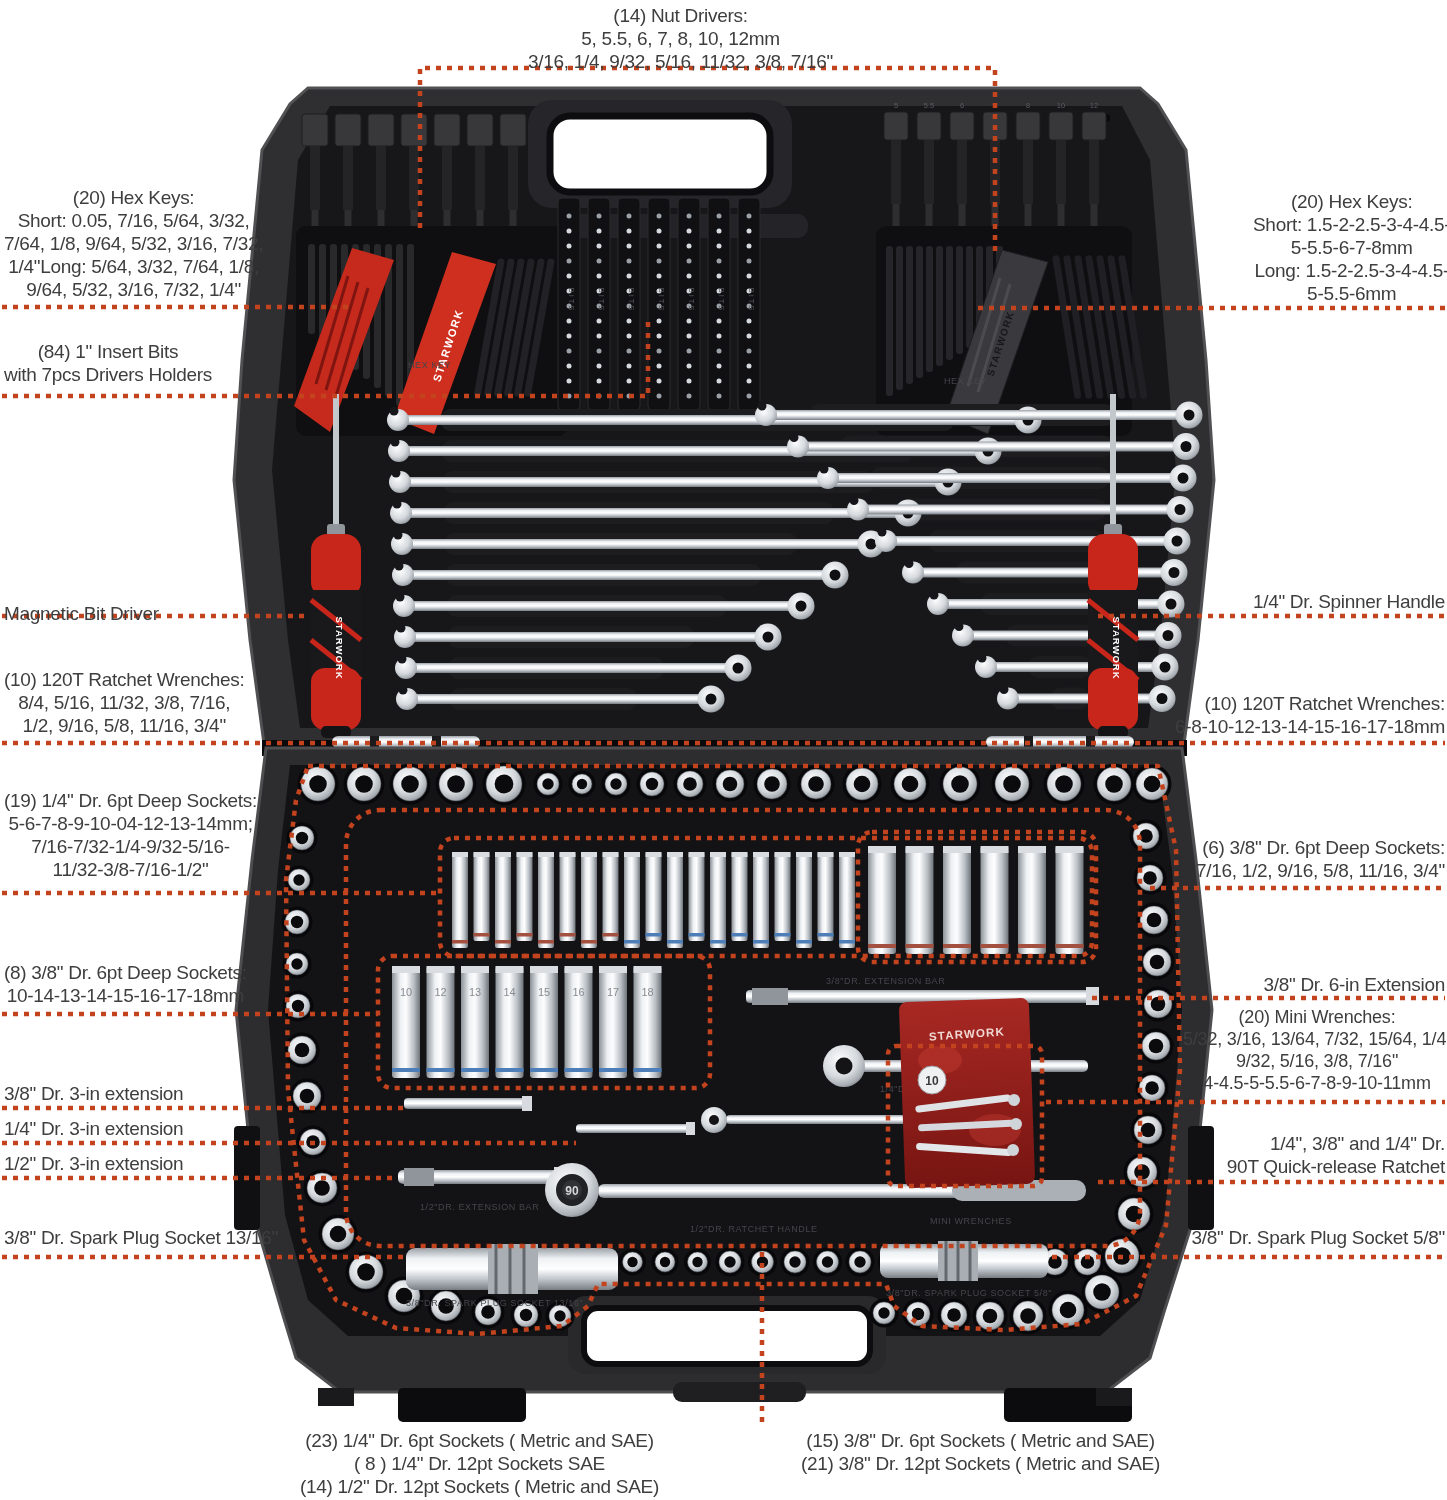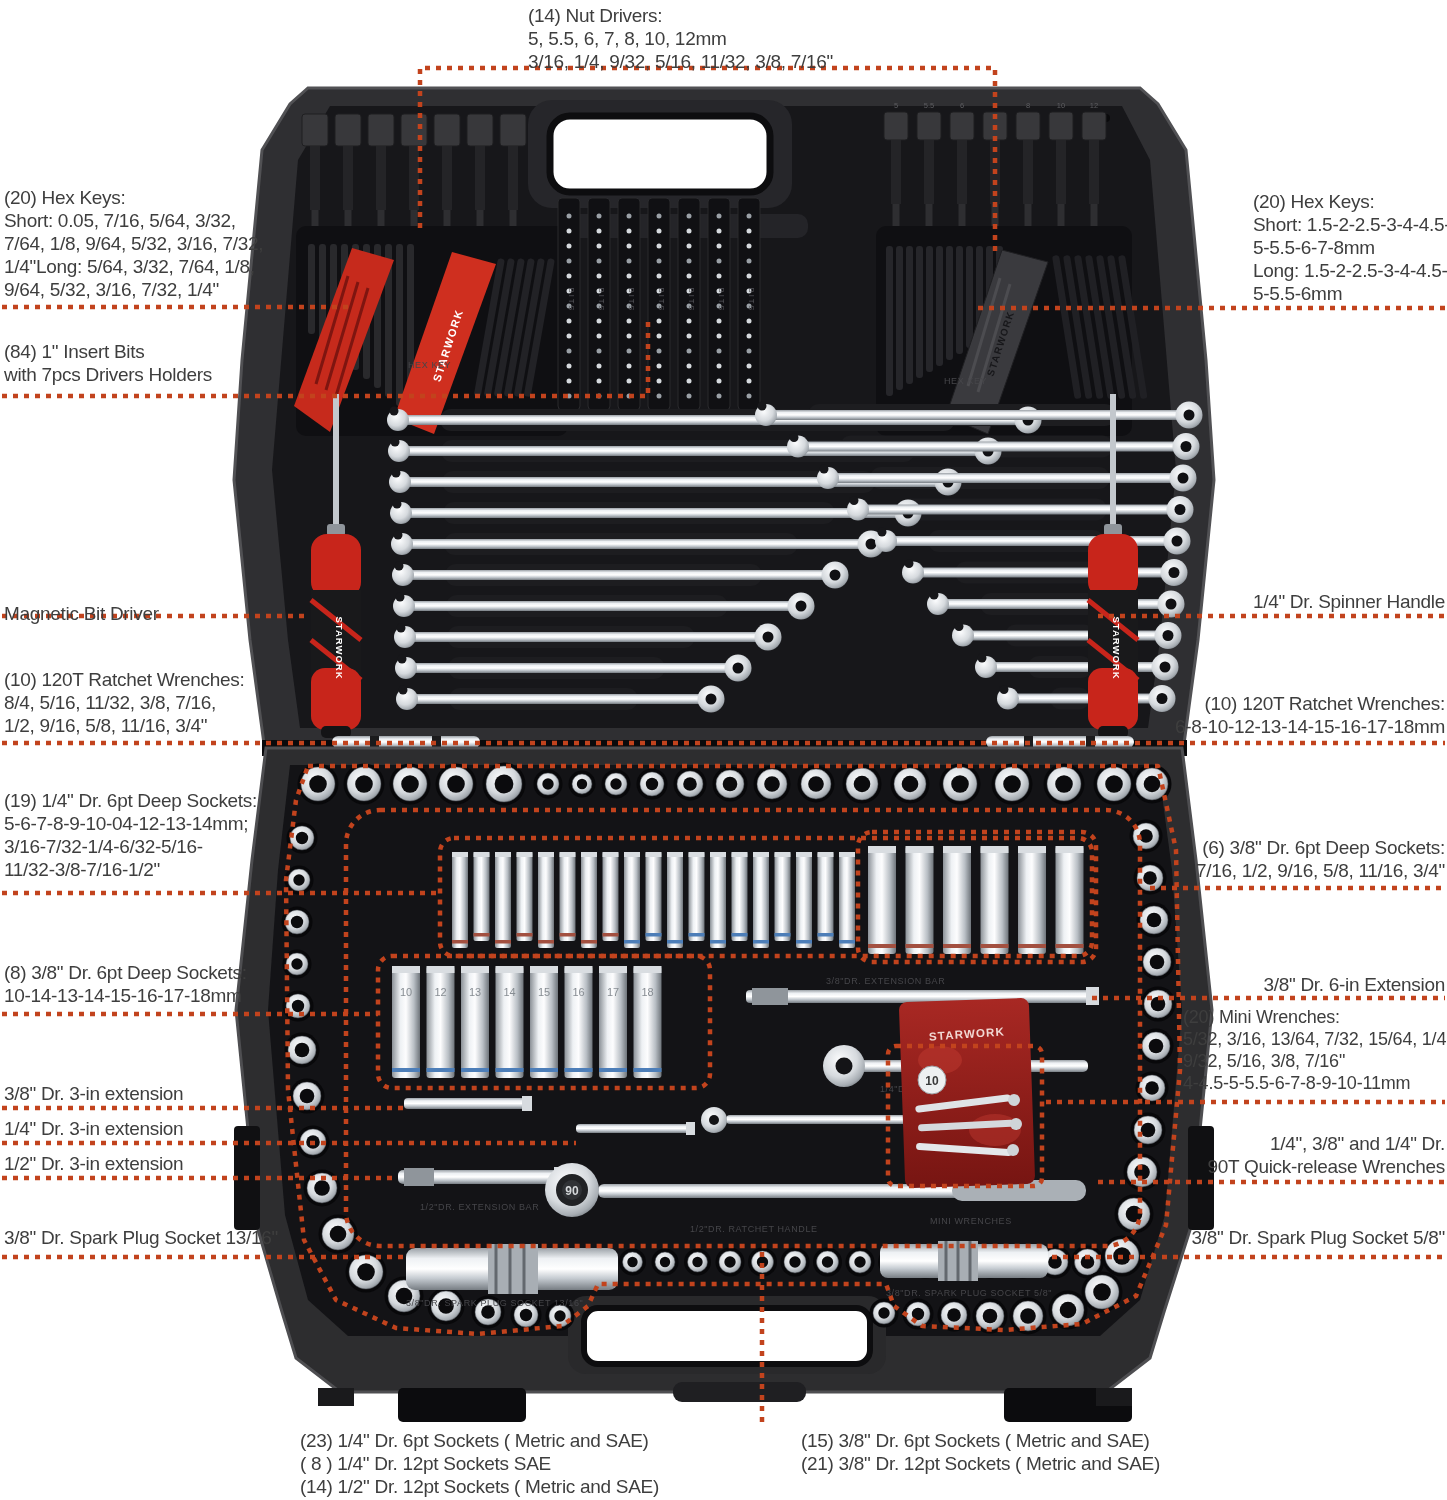--- a/index.html
+++ b/index.html
@@ -1,19 +1,19 @@
 <!DOCTYPE html>
 <html><head>
 <meta charset="utf-8">
 <style>
   html,body{margin:0;padding:0;background:#fff;}
   #canvas{position:relative;width:1447px;height:1500px;background:#fff;overflow:hidden;
           font-family:"Liberation Sans",sans-serif;}
   .callout{position:absolute;font-size:19px;line-height:23px;letter-spacing:-0.3px;
-           color:var(--label-color,#3e3e3e);white-space:nowrap;}
+           color:var(--label-color,#3e3e3e);white-space:nowrap;text-align:center;}
   .ra{text-align:right;}
   .small{font-size:18px;line-height:22px;letter-spacing:-0.2px;}
   svg{position:absolute;left:0;top:0;}
   svg text{font-family:"Liberation Sans",sans-serif;}
   .molded{fill:#46464a;font-size:9px;letter-spacing:0.6px;}
   .dot{fill:none;stroke:var(--accent,#c2431d);stroke-width:4.5;stroke-dasharray:5 6;stroke-linejoin:round;}
 </style>
 </head>
 <body>
 
@@ -900,21 +900,21 @@
 
   <div class="callout" style="left:4px;top:668px">
     <div>(10) 120T Ratchet Wrenches:</div>
     <div>8/4, 5/16, 11/32, 3/8, 7/16,</div>
     <div>1/2, 9/16, 5/8, 11/16, 3/4"</div>
   </div>
 
   <div class="callout" style="left:4px;top:789px">
     <div>(19) 1/4" Dr. 6pt Deep Sockets:</div>
     <div>5-6-7-8-9-10-04-12-13-14mm;</div>
-    <div>3/16-7/32-1/4-6/32-5/16-</div>
+    <div>7/16-7/32-1/4-9/32-5/16-</div>
     <div>11/32-3/8-7/16-1/2"</div>
   </div>
 
   <div class="callout" style="left:4px;top:961px">
     <div>(8) 3/8" Dr. 6pt Deep Sockets:</div>
     <div>10-14-13-14-15-16-17-18mm</div>
   </div>
 
   <div class="callout" style="left:4px;top:1082px">
     <div>3/8" Dr. 3-in extension</div>
@@ -957,21 +957,21 @@
 
   <div class="callout small" style="left:1183px;top:1006px">
     <div>(20) Mini Wrenches:</div>
     <div>5/32, 3/16, 13/64, 7/32, 15/64, 1/4,</div>
     <div>9/32, 5/16, 3/8, 7/16"</div>
     <div>4-4.5-5-5.5-6-7-8-9-10-11mm</div>
   </div>
 
   <div class="callout ra" style="right:2px;top:1132px">
     <div>1/4", 3/8" and 1/4" Dr.</div>
-    <div>90T Quick-release Wrenches</div>
+    <div>90T Quick-release Ratchet</div>
   </div>
 
   <div class="callout ra" style="right:2px;top:1226px">
     <div>3/8" Dr. Spark Plug Socket 5/8"</div>
   </div>
 
   <div class="callout" style="left:300px;top:1429px">
     <div>(23) 1/4" Dr. 6pt Sockets ( Metric and SAE)</div>
     <div>( 8 ) 1/4" Dr. 12pt Sockets SAE</div>
     <div>(14) 1/2" Dr. 12pt Sockets ( Metric and SAE)</div>

